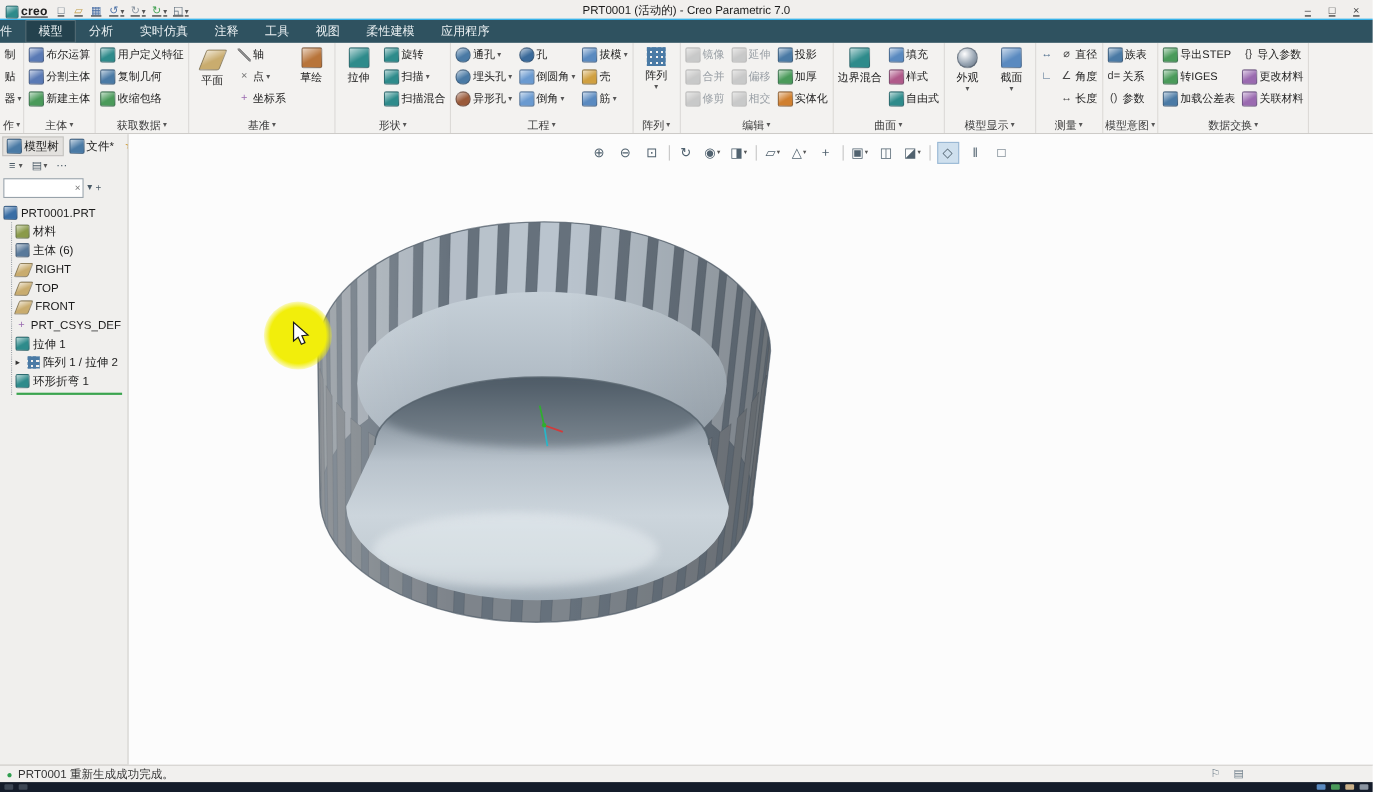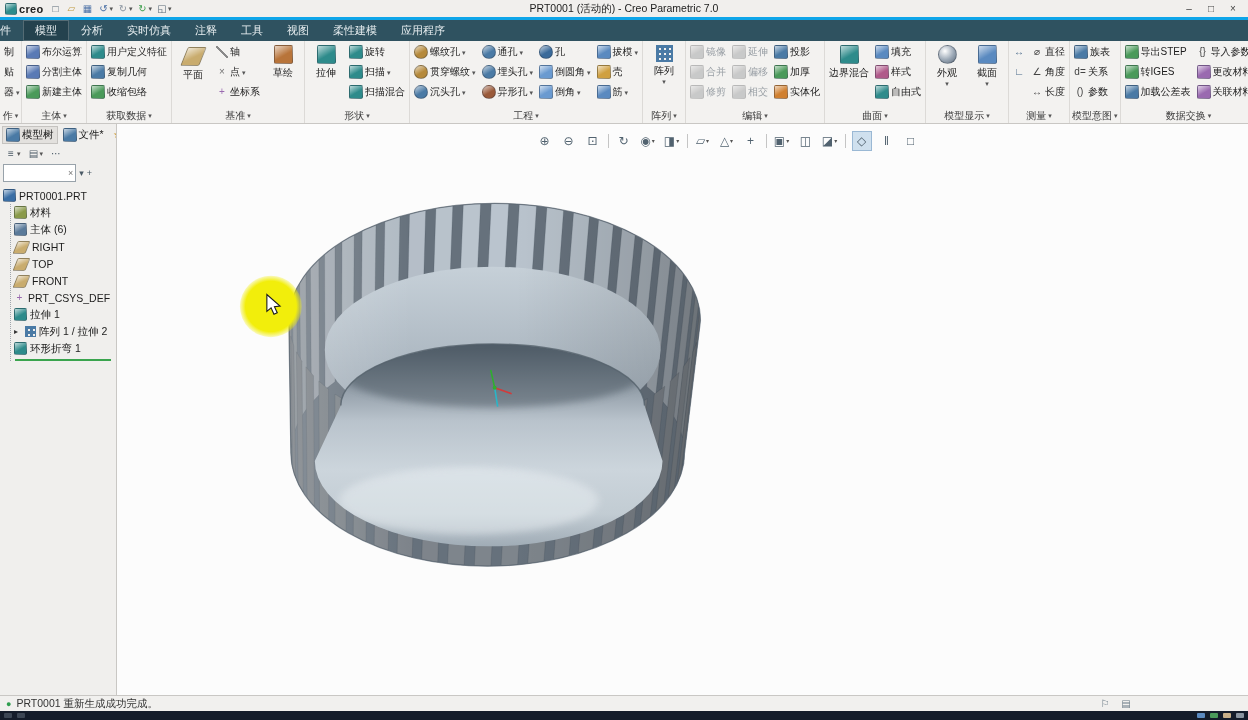--- a/index.html
+++ b/index.html
@@ -1,22 +1,22 @@
 <!DOCTYPE html>
 <html><head>
 <meta charset="utf-8">
 <style>
   html,body{margin:0;padding:0;}
   body{width:1248px;height:720px;overflow:hidden;background:#fff;
        font-family:"Liberation Sans","DejaVu Sans",sans-serif;font-size:11px;color:#1c1c1c;}
   #app{width:1248px;height:720px;display:flex;flex-direction:column;position:relative;}
 
   
-  .titlebar{height:17px;background:#f1efed;border-bottom:3px solid #0ea5e9;display:flex;align-items:center;
-            padding:0 5px;position:relative;flex:0 0 auto;}
+  .titlebar{height:17px;background:#f1efed;border-bottom:1px solid #0ea5e9;display:flex;align-items:flex-end;
+            padding:0 5px;position:relative;flex:0 0 auto;text-decoration:underline;}
   .logo{font-weight:bold;font-size:11px;letter-spacing:.3px;color:#222;margin:0 6px 0 2px;}
   .qa{display:flex;align-items:center;gap:4px;}
   .qi{display:flex;align-items:center;font-size:10px;line-height:10px;}
   .tb-title{position:absolute;left:0;right:0;text-align:center;font-size:10.5px;color:#1c1c1c;pointer-events:none;}
   .tb-right{margin-left:auto;display:flex;gap:10px;color:#555;font-size:9px;z-index:2;padding-right:4px;}
 
   
   .tabbar{height:21px;display:flex;align-items:stretch;color:#e9eff1;font-size:11px;flex:0 0 auto;overflow:hidden;}
   .tab{padding:0 12px;display:flex;align-items:center;white-space:nowrap;cursor:default;}
   .tab.active{box-shadow:inset 0 0 0 1px rgba(255,255,255,.22);}
@@ -285,37 +285,20 @@
             </div>
           </div>
         </div>
         <div class="rg-label">
           <span class="lbl">形状</span>
           <span class="caret">▾</span>
         </div>
       </div>
       <div class="rgroup">
         <div class="rg-items">
-          <div class="rcol">
-            <div class="rbtn">
-              <span class="ib ib-ci" style="--c: #b5893a;"></span>
-              <span class="lbl">螺纹孔</span>
-              <span class="caret">▾</span>
-            </div>
-            <div class="rbtn">
-              <span class="ib ib-ci" style="--c: #b5893a;"></span>
-              <span class="lbl">贯穿螺纹</span>
-              <span class="caret">▾</span>
-            </div>
-            <div class="rbtn">
-              <span class="ib ib-ci" style="--c: #4a7aa5;"></span>
-              <span class="lbl">沉头孔</span>
-              <span class="caret">▾</span>
-            </div>
-          </div>
           <div class="rcol">
             <div class="rbtn">
               <span class="ib ib-ci" style="--c: #4a7aa5;"></span>
               <span class="lbl">通孔</span>
               <span class="caret">▾</span>
             </div>
             <div class="rbtn">
               <span class="ib ib-ci" style="--c: #4a7aa5;"></span>
               <span class="lbl">埋头孔</span>
               <span class="caret">▾</span>

